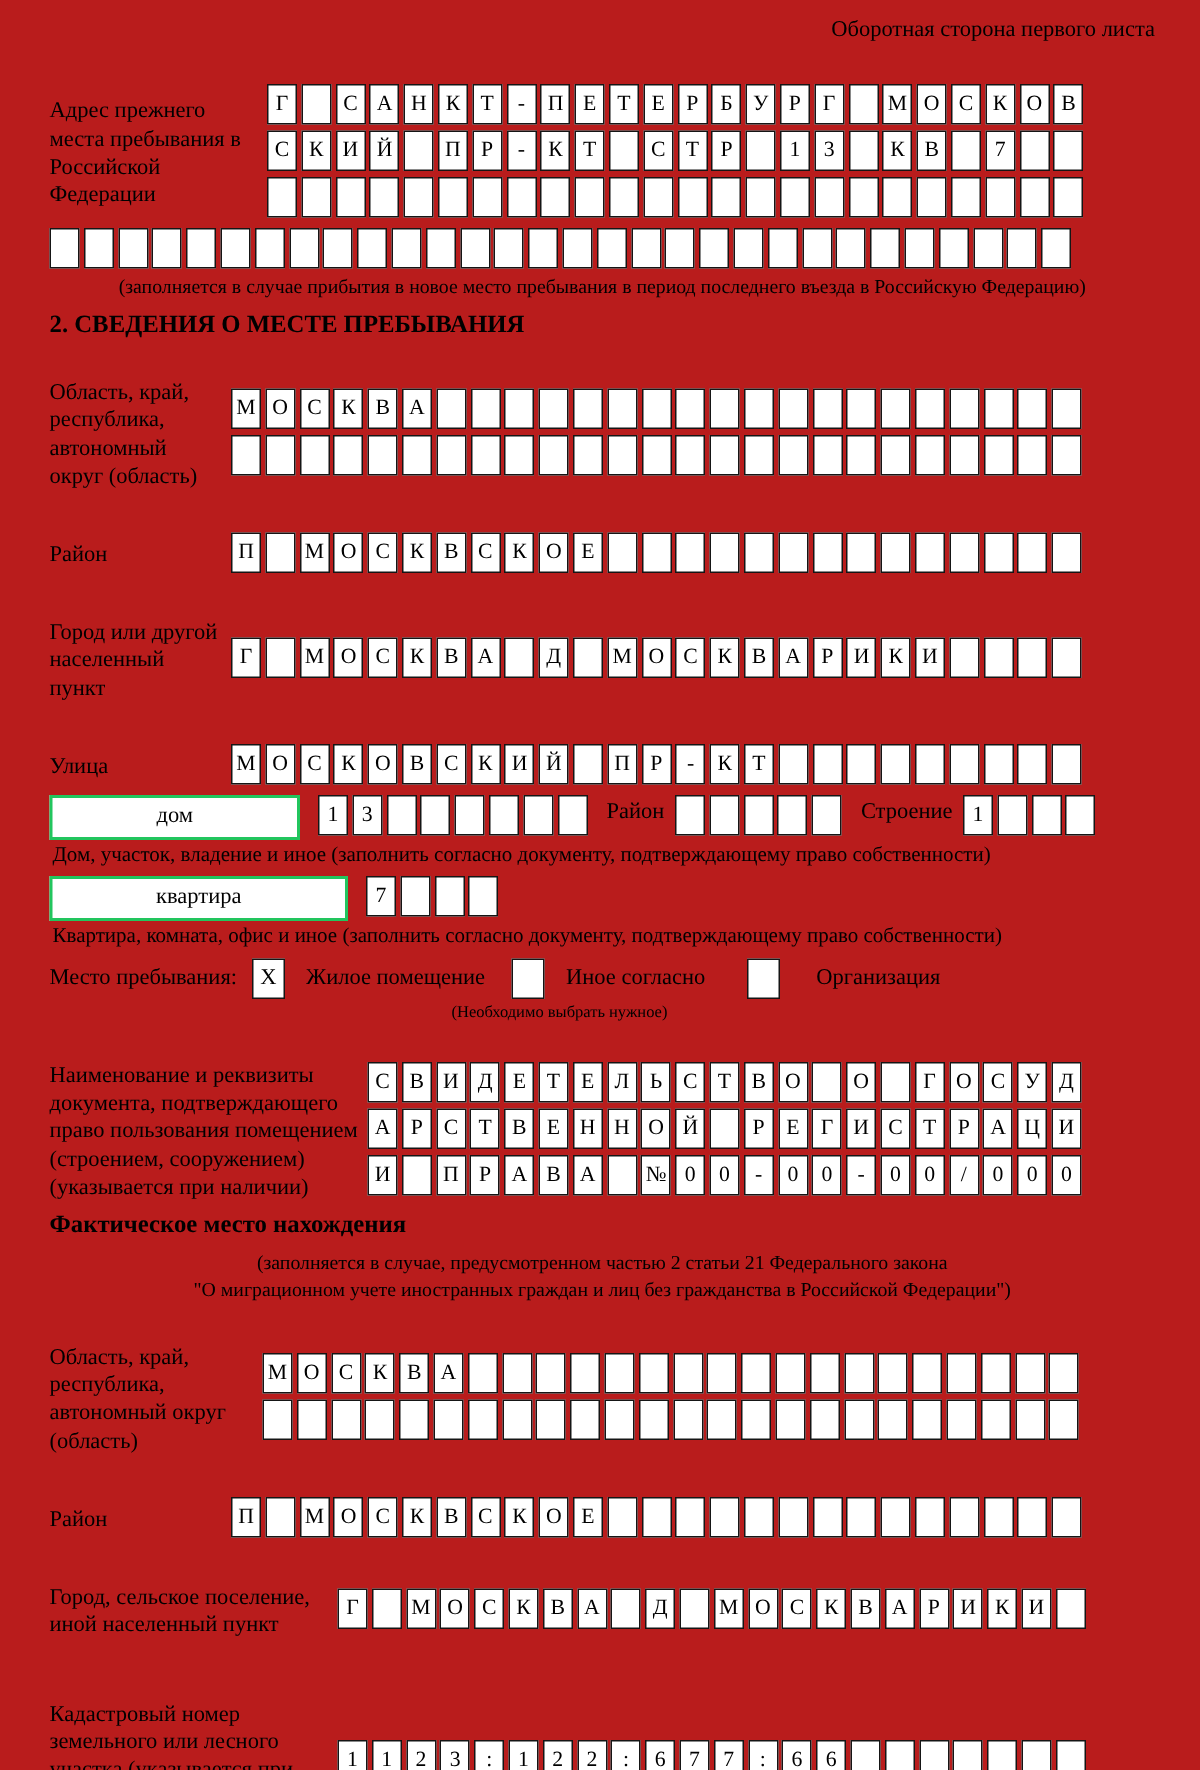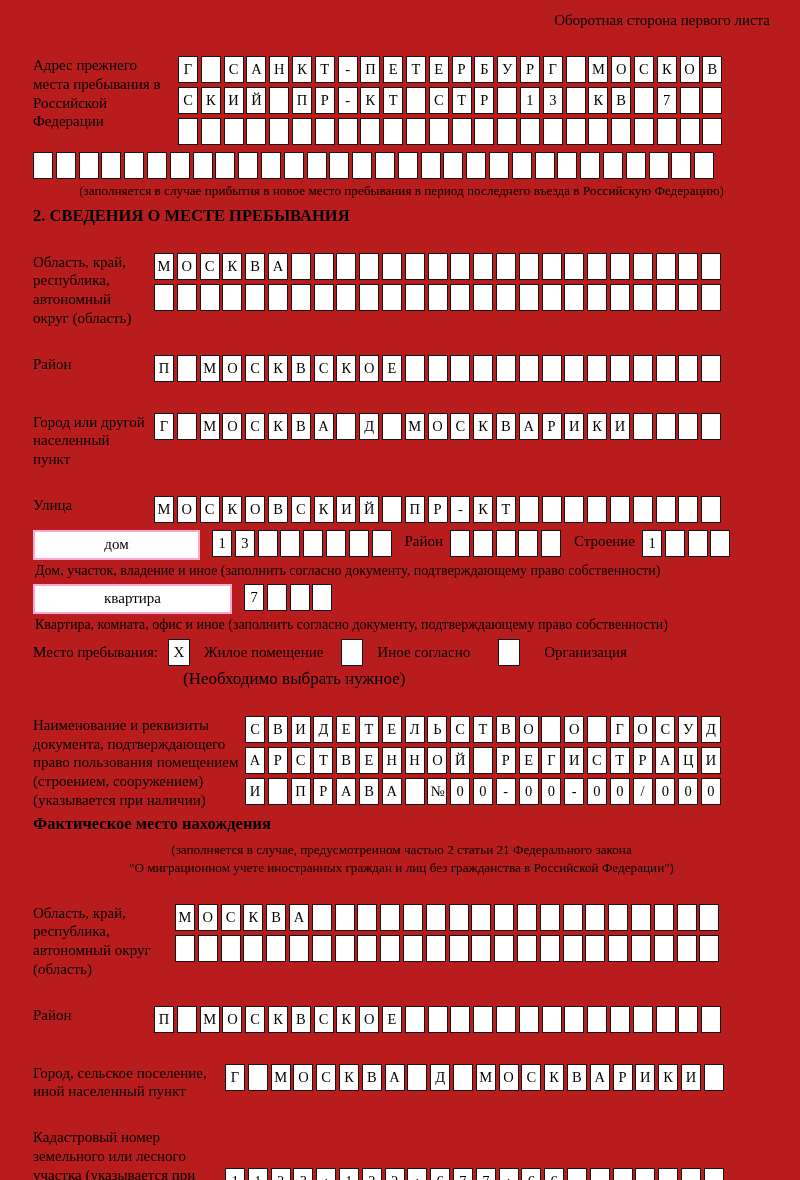--- a/index.html
+++ b/index.html
@@ -4,50 +4,50 @@
 <style>
   html,body { margin:0; padding:0; background:#888; }
   .page {
     width:800px; height:1180px; background:#b91c1c; color:#000;
     font-family:Liberation Serif, serif;
     box-sizing:border-box; padding:12px 30px 0 33px; overflow:hidden;
     margin:0 auto; position:relative;
   }
   .header-note { text-align:right; font-size:15px; margin-bottom:18px; }
 
-  .frow { display:flex; align-items:flex-start; margin-bottom:3px;margin-top:27px; }
+  .frow { display:flex; align-items:center; margin-bottom:3px;margin-top:27px; }
   .flabel { font-size:15px; line-height:1.25; flex:none; padding-right:6px; box-sizing:border-box; }
   .w145 { width:145px; } .w121 { width:121px; } .w142 { width:142px; }
   .w192 { width:192px; } .w212 { width:212px; }
 
   .rows { display:flex; flex-direction:column; }
   .boxrow { display:flex; flex:none; margin-bottom:4px; }
   .cell {
     width:18px; height:25px; flex:none; margin-right:2.8px;
     border:1.5px solid #151515; display:inline-flex; align-items:center;
     justify-content:center; font-size:14.5px; line-height:1; background:#fff;
   }
   .caption { font-size:13.2px; text-align:center; margin:2px 0 6px 0; line-height:1.25; }
   .caption-left { font-size:14px; text-align:left; margin:1px 0 5px 2px; }
   .heading { font-weight:bold; font-size:16.5px; margin:4px 0 8px 0; }
 
   .widebox {
-    border:2px solid #f9a8d4; height:26px; display:flex; align-items:center;
+    border:2px solid #22c55e; height:26px; display:flex; align-items:center;
     justify-content:center; font-size:15px; flex:none; background:#fff; box-sizing:content-box;
   }
   .inline-label { font-size:15px; margin:3px 7px 0 10px; flex:none; }
   .houserow { display:flex; align-items:flex-start; margin-bottom:2px; }
 
   .stayrow { display:flex; align-items:center; font-size:15px; margin:6px 0 3px 0; }
   .checkbox {
     width:20px; height:25px; border:1.5px solid #151515; display:inline-flex;
     align-items:center; justify-content:center; font-size:15px; flex:none;
     margin:0 14px 0 10px; background:#fff;
   }
-  .stay-caption { margin-left:150px; width:380px; font-size:17px; margin-top:2px; margin-bottom:8px; }
+  .stay-caption { margin-left:150px; width:380px; text-align:center; font-size:11px; margin-top:2px; margin-bottom:8px; }
 
   .pad-top-40 { padding-top:40px; }
 
   .stamp-box {
     margin-left:362px; width:360px; height:178px; border:2px solid #151515;
     background:#fff; margin-top:4px;
   }
 </style>
 </head>
 <body>

